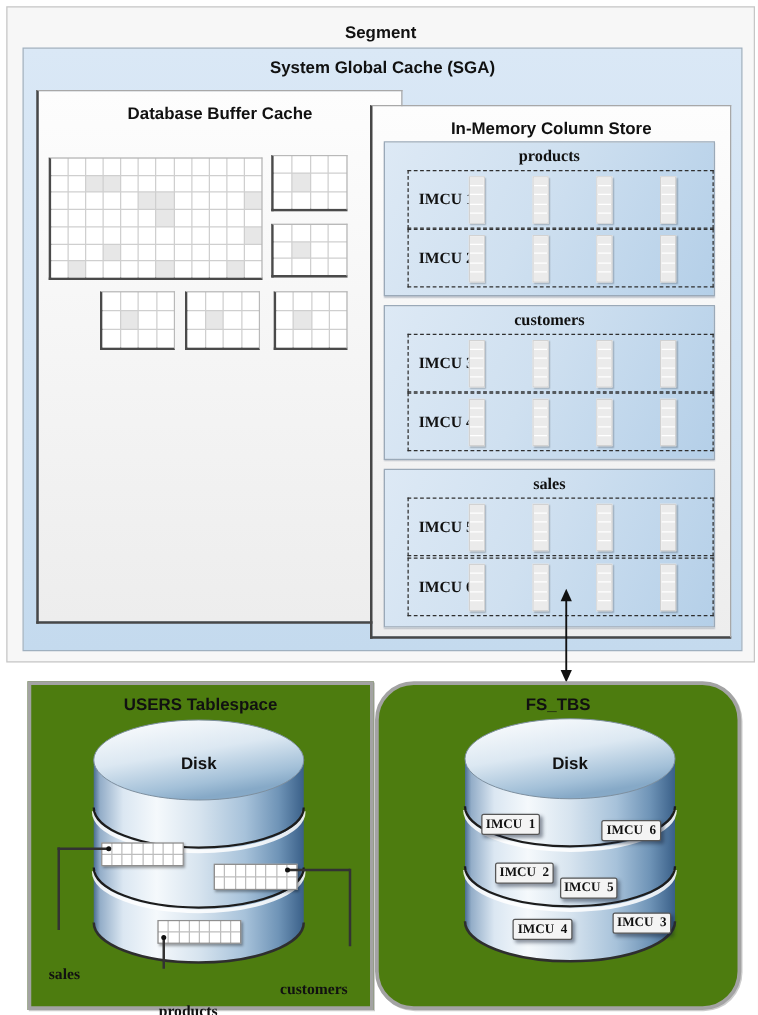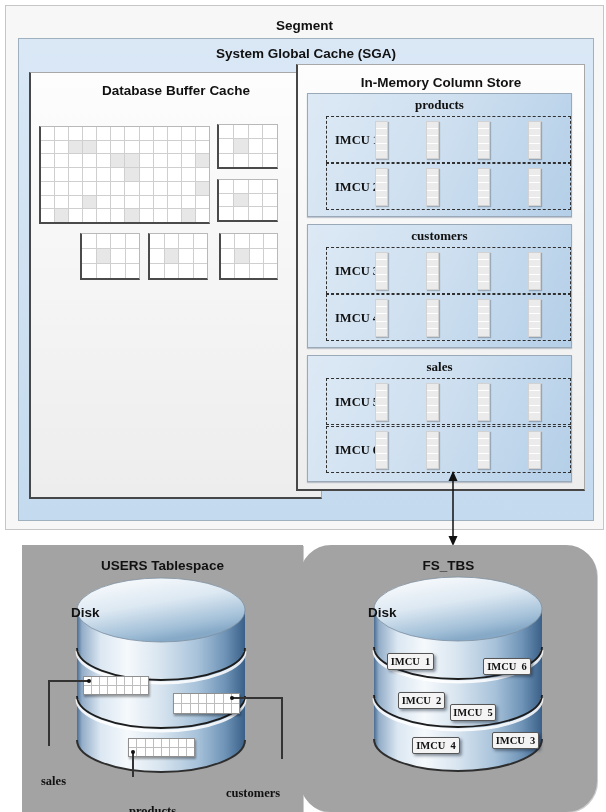--- a/index.html
+++ b/index.html
@@ -10,21 +10,21 @@
              font:bold 13.5px "Liberation Sans",sans-serif;color:#111;}
   .mono{font-family:Liberation Serif, serif;font-weight:700;color:#111;}
 
   
   #instance-box{left:5px;top:5px;width:597px;height:523px;background:#f7f7f7;border:1px solid #c6c6c6;}
   #sga-box{left:18px;top:38px;width:574px;height:481px;border:1px solid #9fb0bf;
            background:linear-gradient(#dae8f6,#c4daee);}
   .panel{background:linear-gradient(#fdfdfd,#ededed);
          border:1px solid #a8a8a8;border-left:2px solid #474747;border-bottom:2px solid #474747;}
   #dbc-box{left:29px;top:72px;width:254px;height:424px;padding-left:36px;}
-  #imcs-box{left:296px;top:64px;width:286px;height:424px;}
+  #imcs-box{left:296px;top:84px;width:286px;height:424px;}
 
   
   .cellgrid{position:absolute;display:grid;gap:1px;}
   .cellgrid.buf{background:#cfcfcf;border:1px solid #b9b9b9;border-left:2px solid #4a4a4a;border-bottom:2px solid #4a4a4a;}
   .cellgrid.buf>div{background:#ffffff;}
   .cellgrid.buf>div.shaded{background:#e7e7e7;}
   .cellgrid.seg{background:#bdbdbd;border:1px solid #8f8f8f;box-shadow:1px 1.5px 2px rgba(0,0,0,.35);}
   .cellgrid.seg>div{background:#ffffff;}
 
   
@@ -33,24 +33,24 @@
              border:1px solid #9aa9b8;box-shadow:0 1px 1px rgba(40,60,90,.25);}
   .table-name{position:absolute;top:3px;left:0;right:0;text-align:center;font-size:13px;}
   .imcu-row{position:absolute;left:18px;width:243px;height:45px;border:1px dashed #2f2f2f;}
   .imcu-label{position:absolute;left:8px;top:50%;transform:translateY(-50%);font-size:12.5px;white-space:pre;}
   .chipset{position:absolute;left:48px;top:0;height:100%;display:flex;align-items:center;gap:38px;}
   .colchip{width:11px;height:36px;display:flex;flex-direction:column;gap:1px;background:#ffffff;
            border:1px solid #d2d2d2;box-shadow:1px 1px 1px rgba(0,0,0,.22);}
   .colchip>div{flex:1;background:#ebebeb;}
 
   
-  .ts-box{background:#a3a3a3;border:5px solid #a3a3a3;box-shadow:1px 1px 0 #cccccc;}
+  .ts-box{background:#4d7c0f;border:3px solid #a3a3a3;box-shadow:1px 1px 0 #cccccc;}
   #users-box{left:22px;top:545px;width:271px;height:257px;}
   #fstbs-box{left:300px;top:545px;width:287px;height:257px;border-radius:31px;}
-  .disk-label{position:absolute;width:180px;text-align:left;font:bold 13.5px "Liberation Sans",sans-serif;}
+  .disk-label{position:absolute;width:180px;text-align:center;font:bold 13.5px "Liberation Sans",sans-serif;}
 
   
   .conn{position:absolute;background:#333333;}
   .dot{position:absolute;width:4px;height:4px;background:#111;border-radius:50%;}
   .seg-label{position:absolute;font-size:12.5px;line-height:13px;white-space:pre;}
 
   
   .disk-chip{position:absolute;height:15px;display:flex;align-items:center;justify-content:center;
              background:#f4f4f4;border:1px solid #565656;border-radius:2px;
              box-shadow:2px 2px 3px rgba(20,30,50,.45);font-size:10.5px;white-space:pre;}

